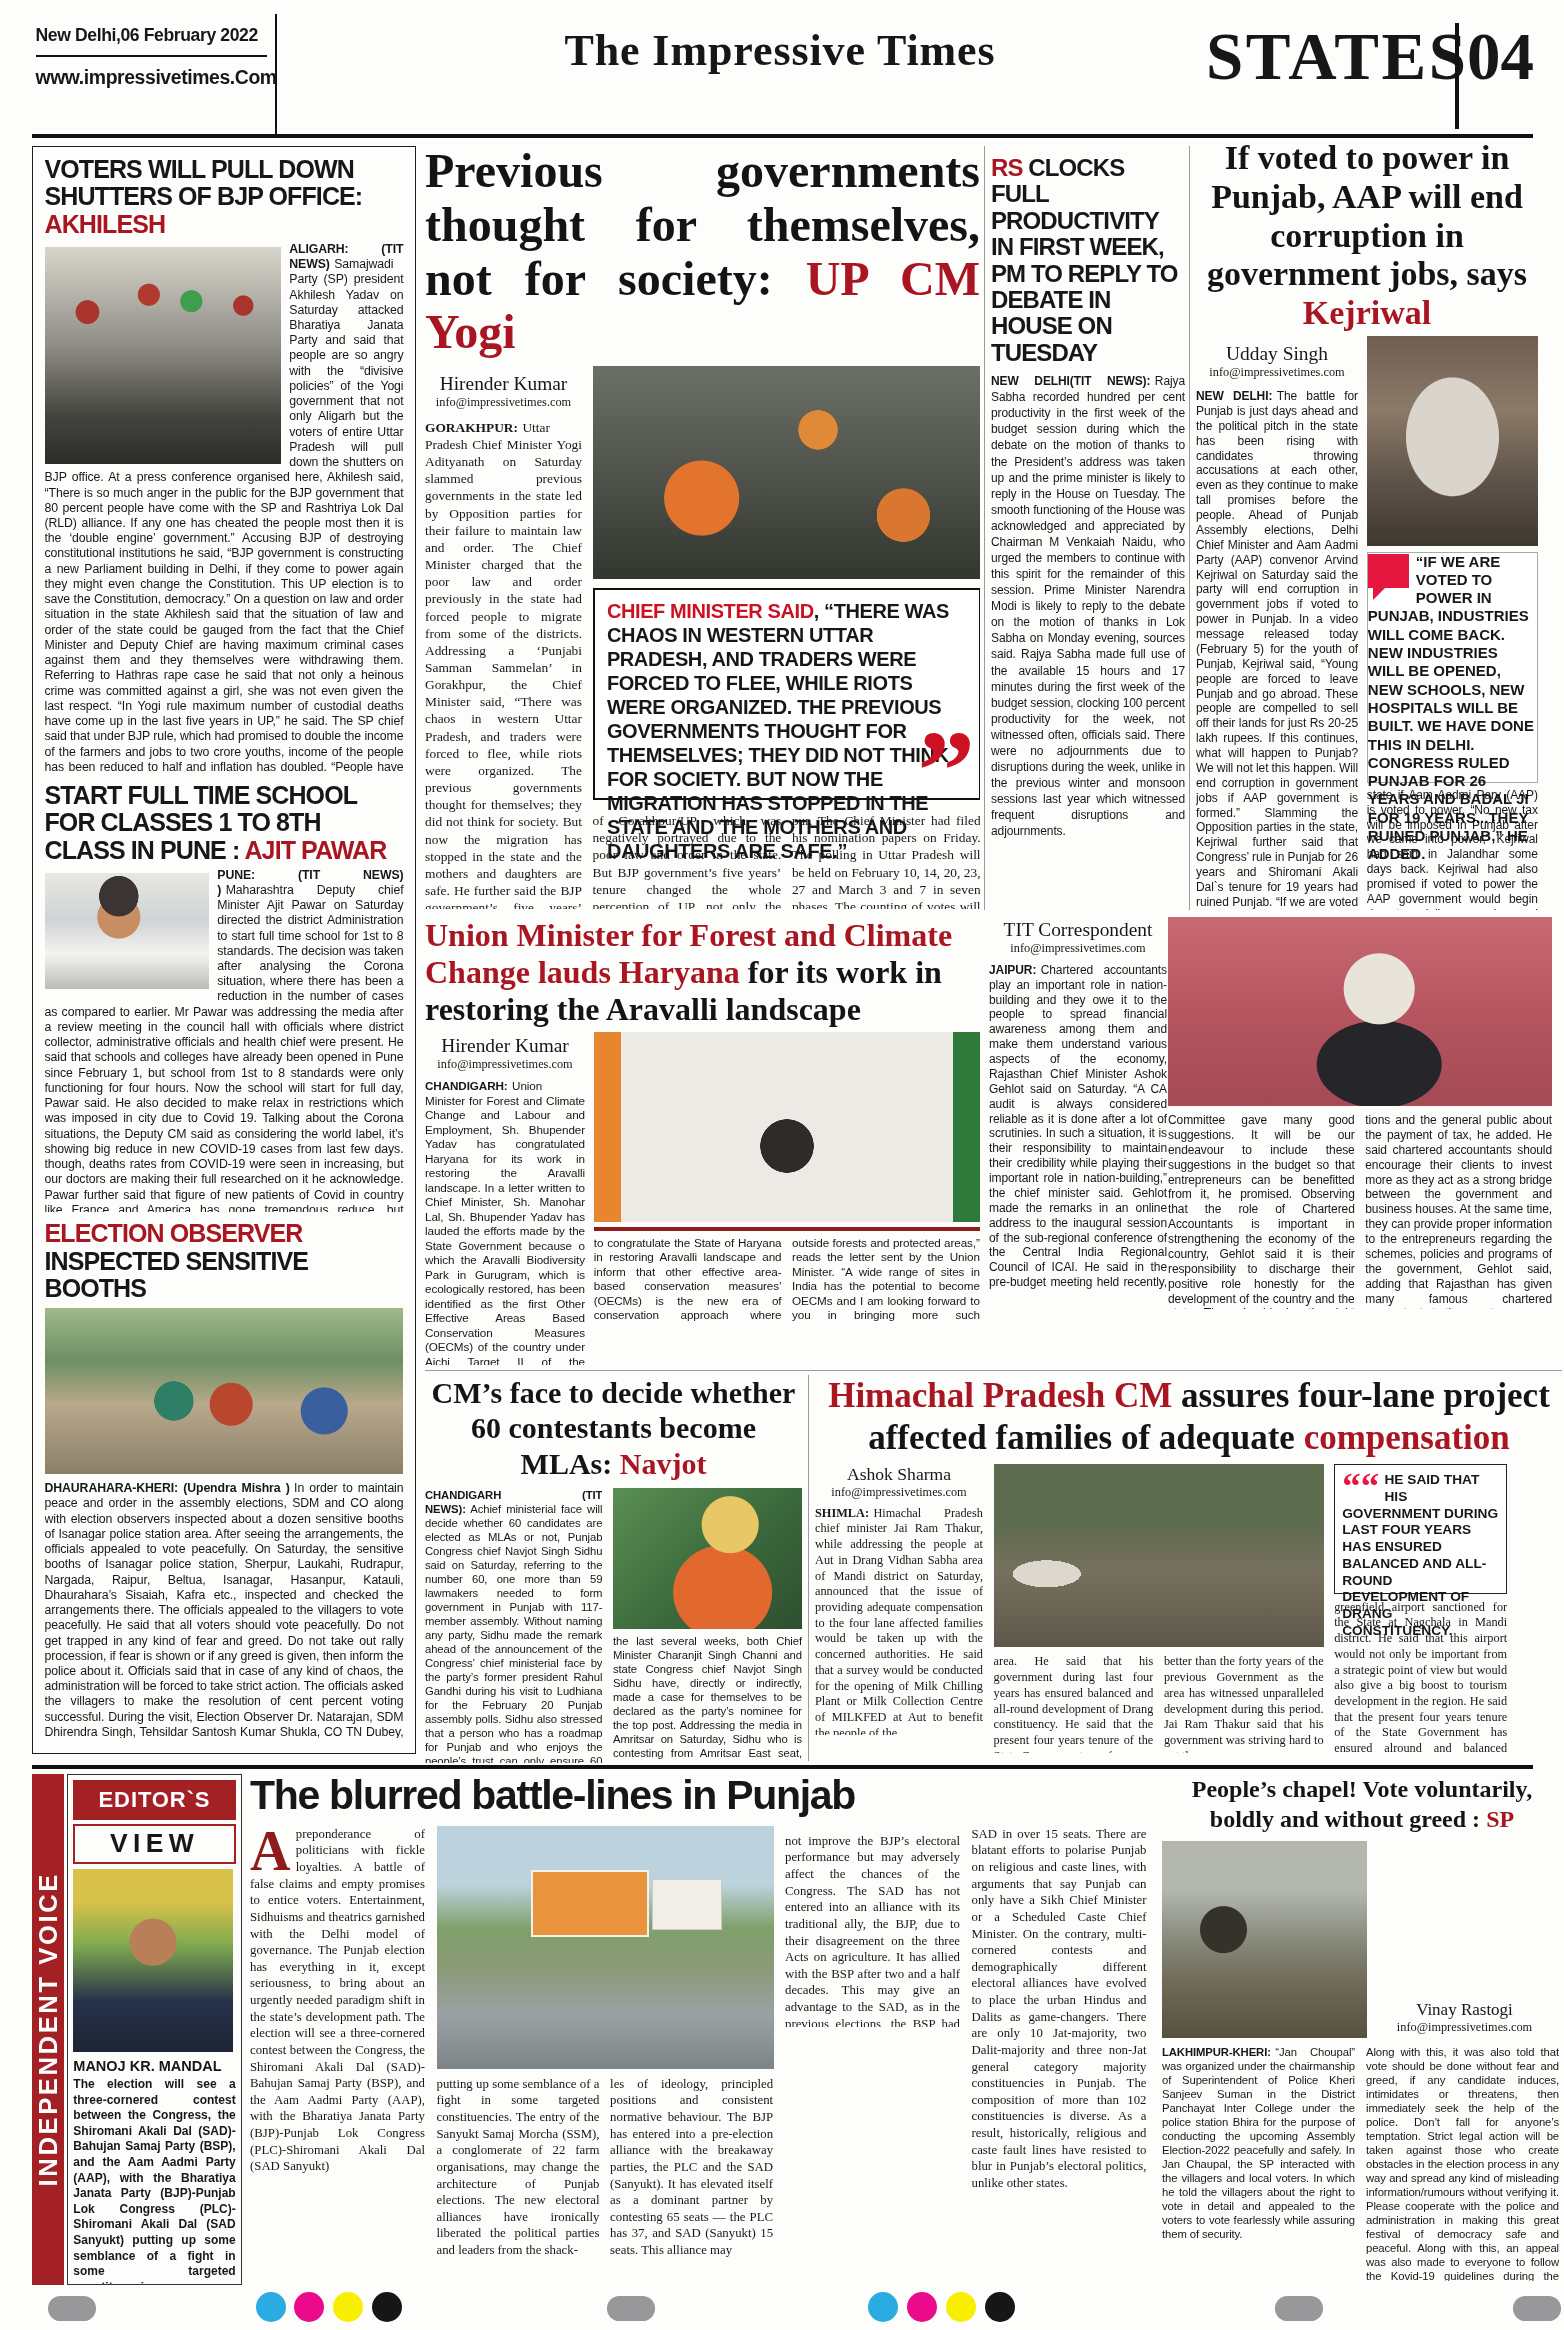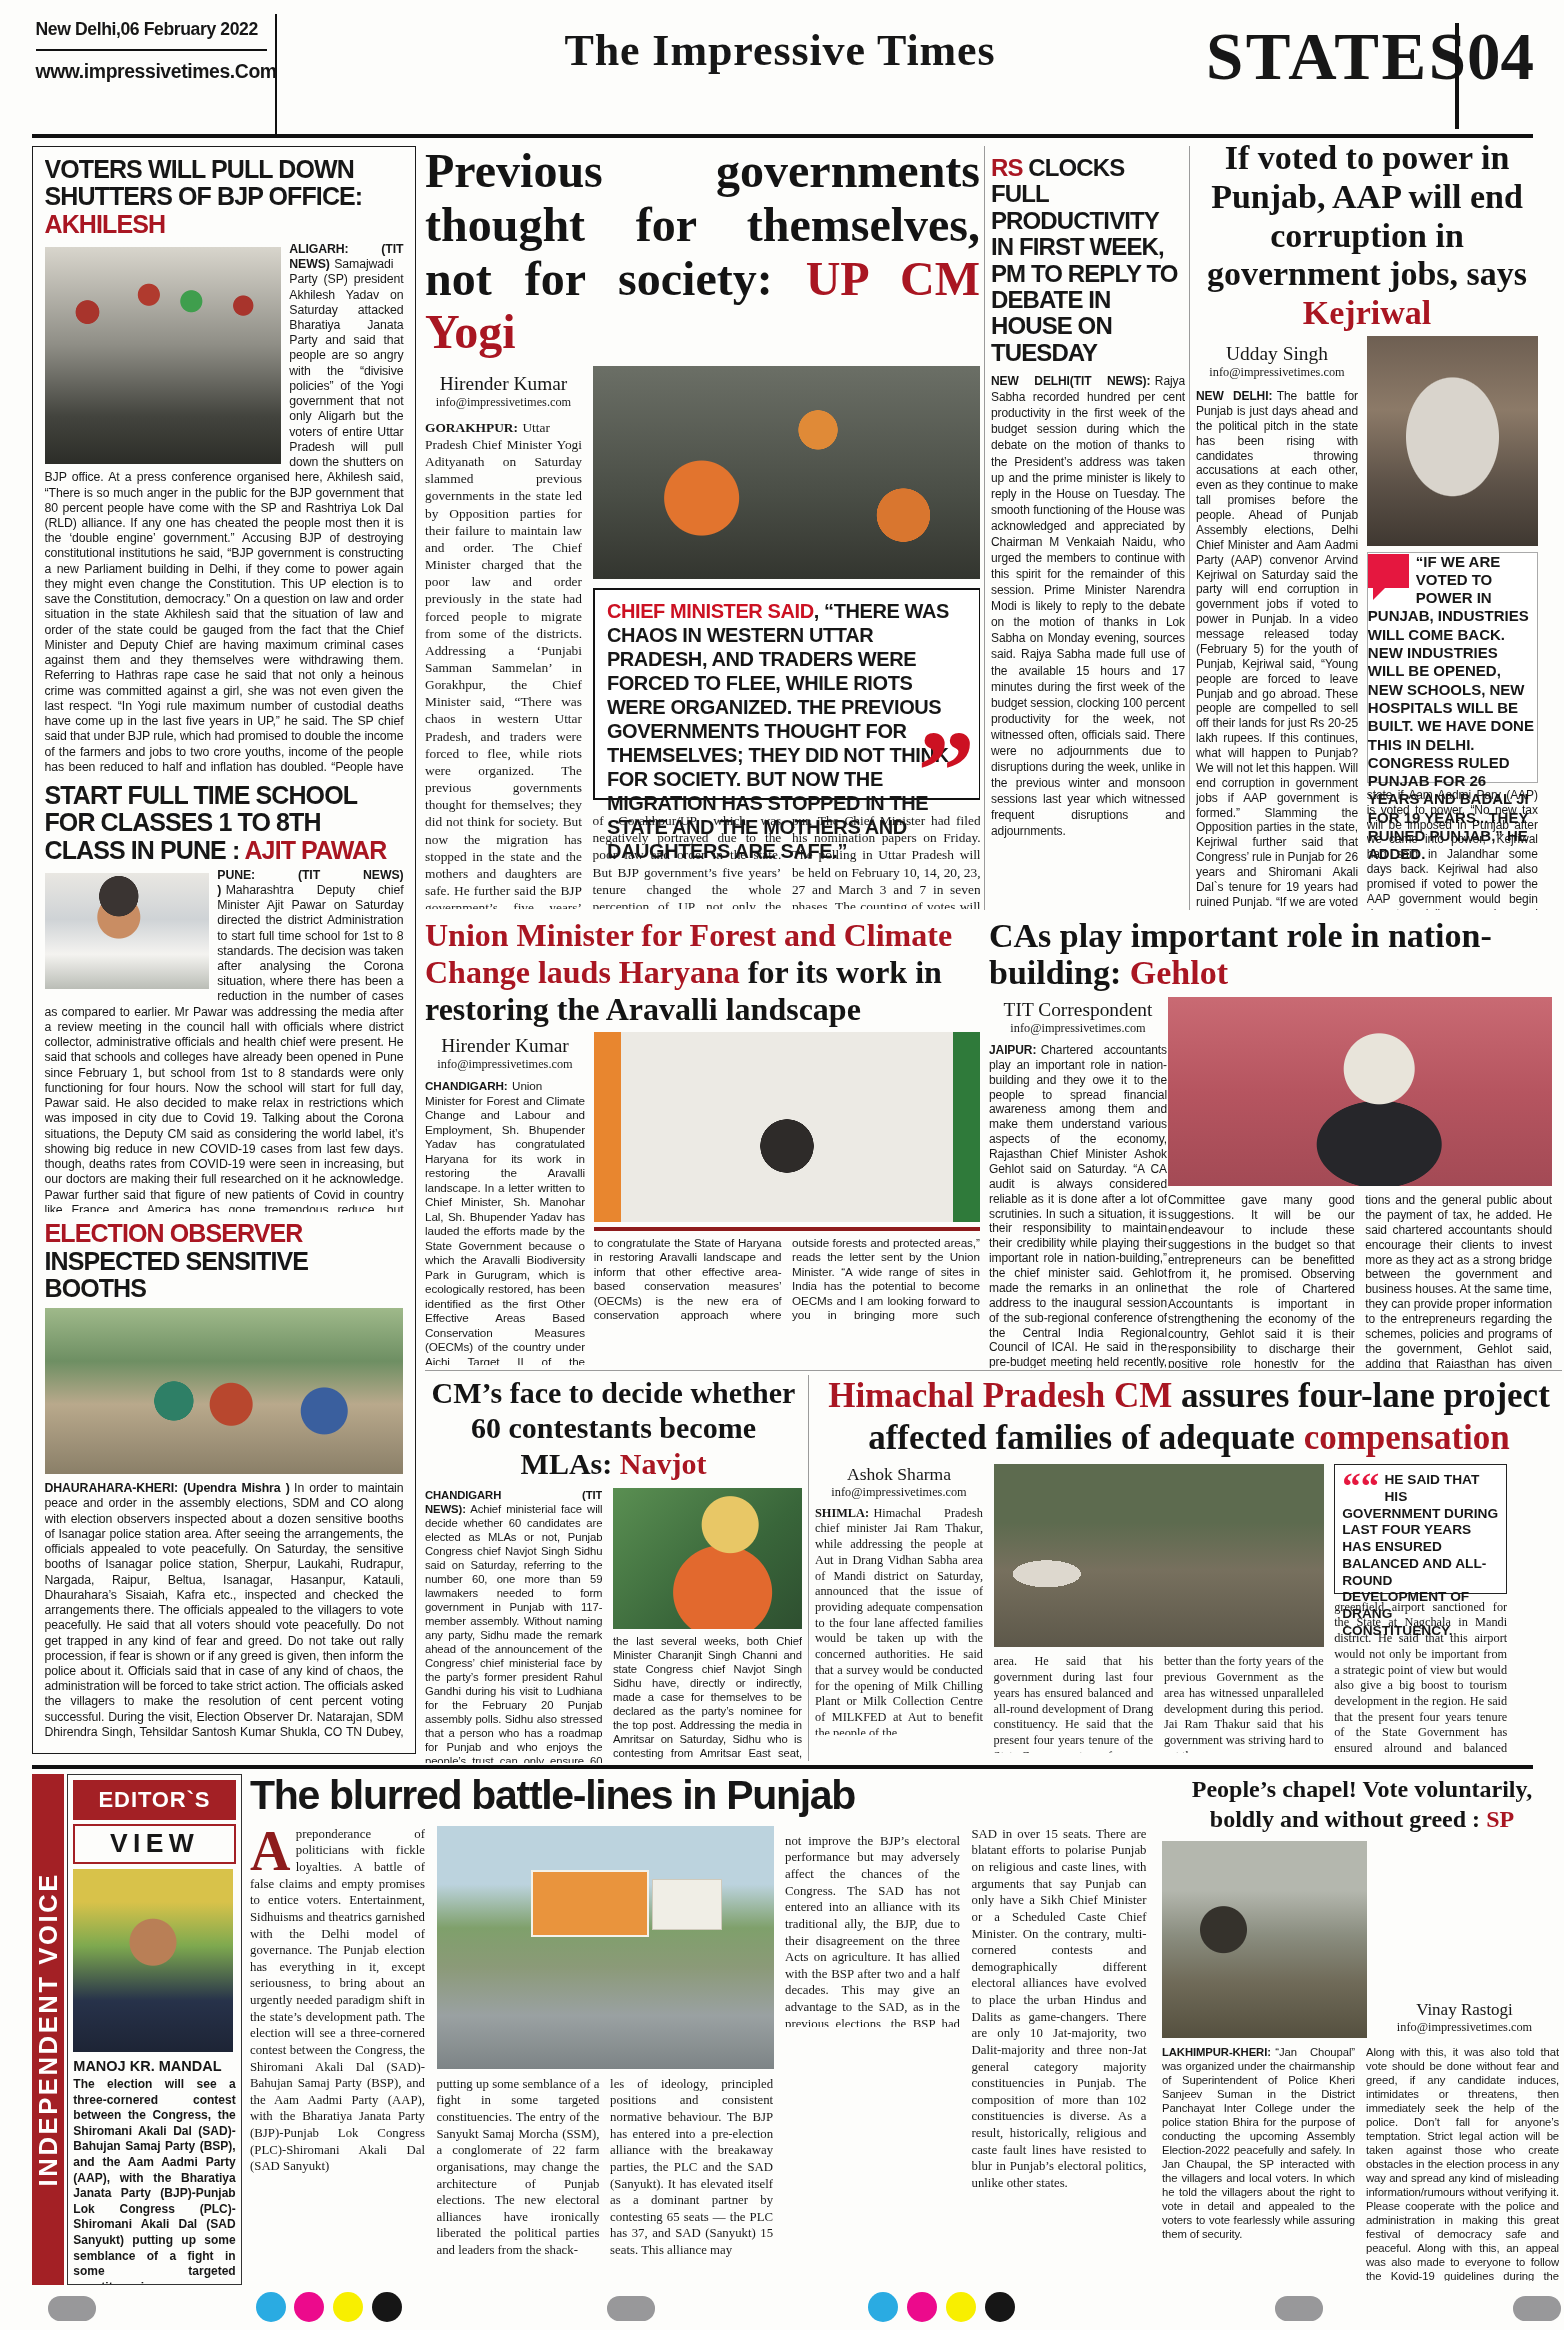--- a/index.html
+++ b/index.html
@@ -5,21 +5,21 @@
   html,body{margin:0;padding:0;background:#e8e8e6;}
   .page{position:relative;width:1565px;height:2330px;background:#fdfdfb;margin:0 auto;
         font-family:"Liberation Sans",sans-serif;color:#171717;overflow:hidden;}
   .abs{position:absolute;}
   .serif{font-family:"Liberation Serif",serif;}
   .red{color:#a91622;}
   .clip{overflow:hidden;}
 
   
   .m-datebox{left:32px;top:14px;width:231px;height:116px;border-right:2.6px solid #111;padding:5.3px 8.8px 0 3.5px;}
-  .m-date{font-weight:bold;font-size:17.6px;letter-spacing:-0.4px;}
+  .m-date{font-weight:bold;font-size:17.6px;letter-spacing:-0.4px;margin-top:6px;}
   .m-dateline{border-bottom:2.6px solid #111;margin:8.8px 0 8.8px 0;}
   .m-site{font-weight:bold;font-size:19.4px;letter-spacing:-0.4px;}
   .m-title{left:379px;top:25px;width:802px;text-align:center;font-weight:bold;font-size:44px;letter-spacing:0.9px;}
   .m-states{left:1206px;top:17.6px;font-weight:bold;font-size:67px;letter-spacing:2.6px;}
   .m-sep{left:1455px;top:23px;width:3.5px;height:106px;background:#111;}
   .m-num{left:1467px;top:17.6px;font-weight:bold;font-size:67px;}
   .rule-top{left:32px;top:134px;width:1501px;height:3.5px;background:#111;}
   .rule-bottom{left:32px;top:1765px;width:1501px;height:4.4px;background:#111;}
   .vline{background:#9b9b9b;width:0.9px;}
   .hline{background:#9b9b9b;height:0.9px;}
@@ -267,23 +267,20 @@
         <div class="redrule"></div>
         <div class="flex">
           <p class="body-s clip" style="font-size:11.7px;width:188px;margin:0 10.6px 0 0;height:88px">to congratulate the State of Haryana in restoring Aravalli landscape and inform that other effective area-based conservation measures’ (OECMs) is the new era of conservation approach where effective in-situ conservation of biodiversity is achieved mainly through effective landscape management lying</p>
           <p class="body-s clip" style="font-size:11.7px;width:188px;margin:0;height:88px">outside forests and protected areas,” reads the letter sent by the Union Minister. “A wide range of sites in India has the potential to become OECMs and I am looking forward to you in bringing more such landscapes under the OECMs category in the State of Haryana,” further reads the letter.</p>
         </div>
       </div>
     </div>
   </article>
 
   <article class="abs clip" style="left:989px;top:917px;width:573px;height:451px">
-    <h1 class="h-serif hl-geh" style="margin:0 0 5.3px 0">
-      <span>CAs play important role in nation-building: </span><span class="red">Gehlot</span>
-    </h1>
     <div class="flex">
       <div style="width:178px;margin-right:1px;flex:none">
         <div class="byline" style="margin:1.8px 0 7px 0">
           <div class="by-name">TIT Correspondent</div>
           <div class="by-mail">info@impressivetimes.com</div>
         </div>
         <p class="body-s clip" style="font-size:12px;margin:0;height:326px">
           <span class="dl">JAIPUR:</span><span>Chartered accountants play an important role in nation-building and they owe it to the people to spread financial awareness among them and make them understand various aspects of the economy, Rajasthan Chief Minister Ashok Gehlot said on Saturday. “A CA audit is always considered reliable as it is done after a lot of scrutinies. In such a situation, it is their responsibility to maintain their credibility while playing their important role in nation-building,” the chief minister said. Gehlot made the remarks in an online address to the inaugural session of the sub-regional conference of the Central India Regional Council of ICAI. He said in the pre-budget meeting held recently, the representatives of the State Level Tax Advisory</span>
         </p>
       </div>

